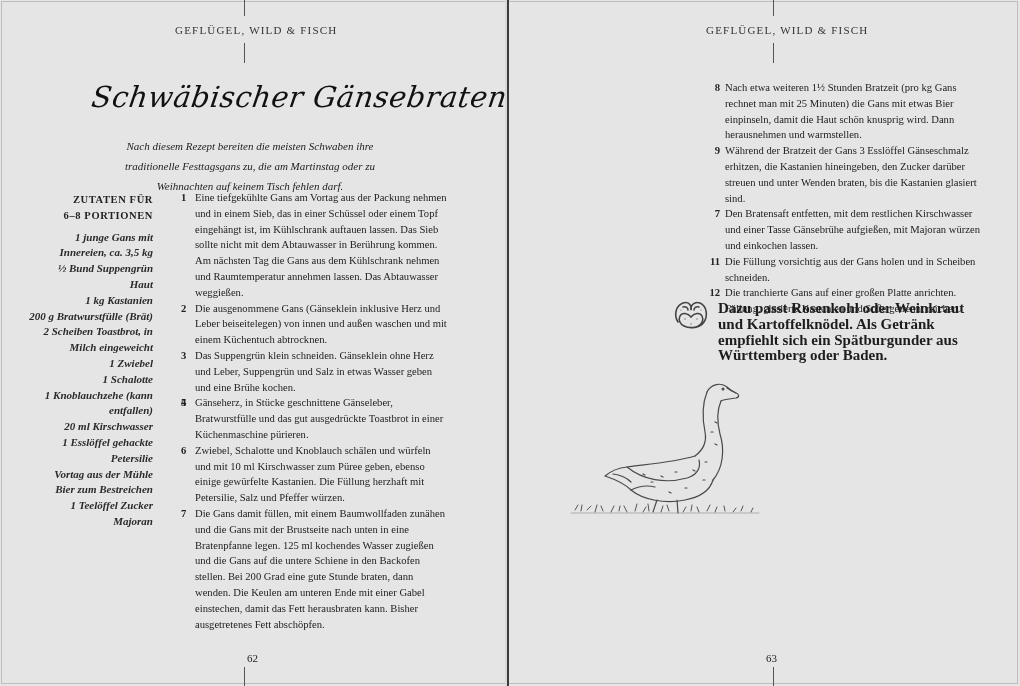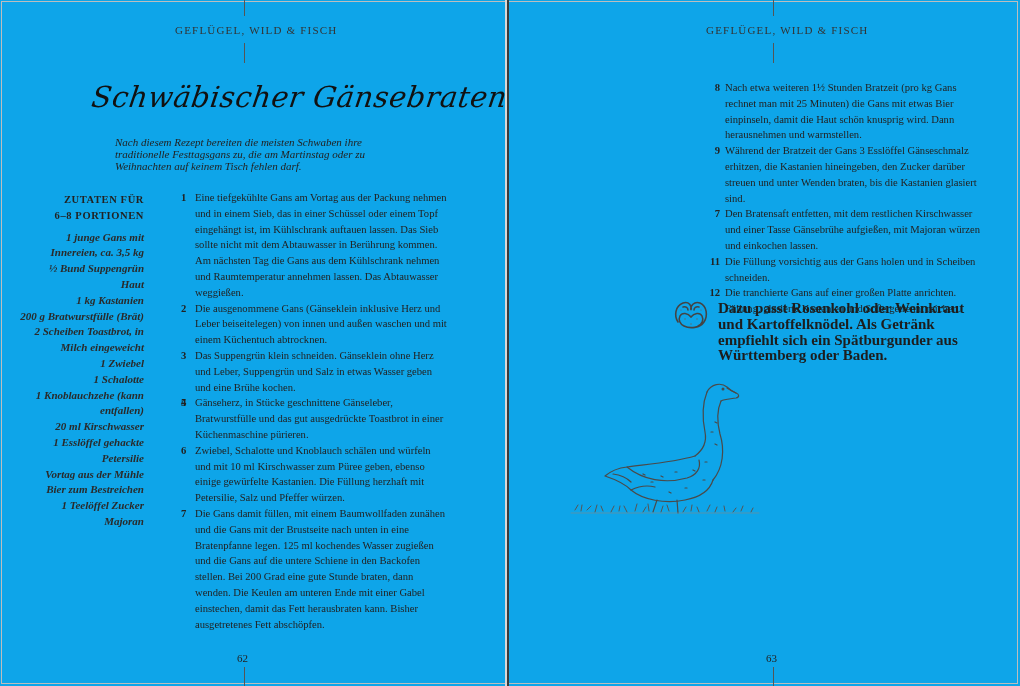--- a/index.html
+++ b/index.html
@@ -1,43 +1,43 @@
 <!DOCTYPE html>
 <html><head>
   <meta charset="utf-8">
   <style>
     * { box-sizing: border-box; margin: 0; padding: 0; }
     html, body { width: 1020px; height: 686px; background: #ffffff; overflow: hidden; }
     body { position: relative; font-family: "Liberation Serif", "DejaVu Serif", serif; color: #1e1e1e; }
 
-    .spread { position: absolute; left: 0; top: 0; width: 1020px; height: 686px; background: #0ea5e9; }
+    .spread { position: absolute; left: 0; top: 0; width: 1020px; height: 686px; background: #e5e5e5; }
     .frame { position: absolute; left: 1px; top: 1px; width: 1017px; height: 683px; border: 1px solid #bdbdbd; }
     .spine { position: absolute; left: 507px; top: 0; width: 2px; height: 686px; background: #3a3a3a; }
     .spine-shadow { position: absolute; left: 505px; top: 0; width: 2px; height: 686px; background: #d8d8d8; }
 
     .tick { position: absolute; width: 1px; background: #555; }
 
     .running-head {
       position: absolute; top: 24px; font-size: 11px; letter-spacing: 1.2px;
       color: #333; text-transform: uppercase; white-space: nowrap;
     }
 
     .title {
       position: absolute; left: 92px; top: 80px; font-family: "DejaVu Serif", serif;
       font-style: italic; font-size: 29px; letter-spacing: 0.5px; color: #111; white-space: nowrap;
       transform: skewX(-8deg);
     }
 
     .intro {
-      position: absolute; left: 115px; top: 136px; width: 270px; text-align: left;
-      font-style: italic; font-size: 11px; line-height: 12px; color: #222;
+      position: absolute; left: 115px; top: 136px; width: 270px; text-align: center;
+      font-style: italic; font-size: 11px; line-height: 20px; color: #222;
     }
 
     .ingredients {
-      position: absolute; left: 16px; top: 192px; width: 128px; text-align: right;
+      position: absolute; left: 25px; top: 192px; width: 128px; text-align: right;
       font-size: 11px; line-height: 15.8px;
     }
     .ingredients .head { font-weight: bold; letter-spacing: 0.6px; font-size: 10.5px; color: #222; }
     .ingredients .list { margin-top: 6px; font-style: italic; font-weight: bold; color: #2a2a2a; }
     .ingredients .list div { white-space: normal; }
 
     .steps { position: absolute; font-size: 10.6px; line-height: 15.8px; color: #222; }
     .steps .step { position: relative; padding-left: 14px; }
     .steps .step .num { position: absolute; left: 0; top: 0; font-weight: bold; color: #222; }
     .steps.right .step { padding-left: 20px; }
@@ -96,21 +96,21 @@
     <div class="steps" style="left:181px; top:190px; width:268px;">
       <div class="step"><span class="num">1</span><span>Eine tiefgekühlte Gans am Vortag aus der Packung nehmen und in einem Sieb, das in einer Schüssel oder einem Topf eingehängt ist, im Kühlschrank auftauen lassen. Das Sieb sollte nicht mit dem Abtauwasser in Berührung kommen. Am nächsten Tag die Gans aus dem Kühlschrank nehmen und Raumtemperatur annehmen lassen. Das Abtauwasser weggießen.</span></div>
       <div class="step"><span class="num">2</span><span>Die ausgenommene Gans (Gänseklein inklusive Herz und Leber beiseitelegen) von innen und außen waschen und mit einem Küchentuch abtrocknen.</span></div>
       <div class="step"><span class="num">3</span><span>Das Suppengrün klein schneiden. Gänseklein ohne Herz und Leber, Suppengrün und Salz in etwas Wasser geben und eine Brühe kochen.</span></div>
       <div class="step"><span class="num">4</span></div>
       <div class="step"><span class="num">5</span><span>Gänseherz, in Stücke geschnittene Gänseleber, Bratwurstfülle und das gut ausgedrückte Toastbrot in einer Küchenmaschine pürieren.</span></div>
       <div class="step"><span class="num">6</span><span>Zwiebel, Schalotte und Knoblauch schälen und würfeln und mit 10 ml Kirschwasser zum Püree geben, ebenso einige gewürfelte Kastanien. Die Füllung herzhaft mit Petersilie, Salz und Pfeffer würzen.</span></div>
       <div class="step"><span class="num">7</span><span>Die Gans damit füllen, mit einem Baumwollfaden zunähen und die Gans mit der Brustseite nach unten in eine Bratenpfanne legen. 125 ml kochendes Wasser zugießen und die Gans auf die untere Schiene in den Backofen stellen. Bei 200 Grad eine gute Stunde braten, dann wenden. Die Keulen am unteren Ende mit einer Gabel einstechen, damit das Fett herausbraten kann. Bisher ausgetretenes Fett abschöpfen.</span></div>
     </div>
 
-    <div class="page-num" style="left:237px;text-align:center;">62</div>
+    <div class="page-num" style="left:247px;text-align:center;">62</div>
     <div class="tick" style="left:244px; top:667px; height:19px;"></div>
   </div>
 
   <div>
     <div class="tick" style="left:773px; top:0; height:16px;"></div>
     <div class="running-head" style="left:706px;">Geflügel, Wild &amp; Fisch</div>
     <div class="tick" style="left:773px; top:43px; height:20px;"></div>
 
     <div class="steps right" style="left:705px; top:80px; width:280px;">
       <div class="step"><span class="num">8</span><span>Nach etwa weiteren 1½ Stunden Bratzeit (pro kg Gans rechnet man mit 25 Minuten) die Gans mit etwas Bier einpinseln, damit die Haut schön knusprig wird. Dann herausnehmen und warmstellen.</span></div>

